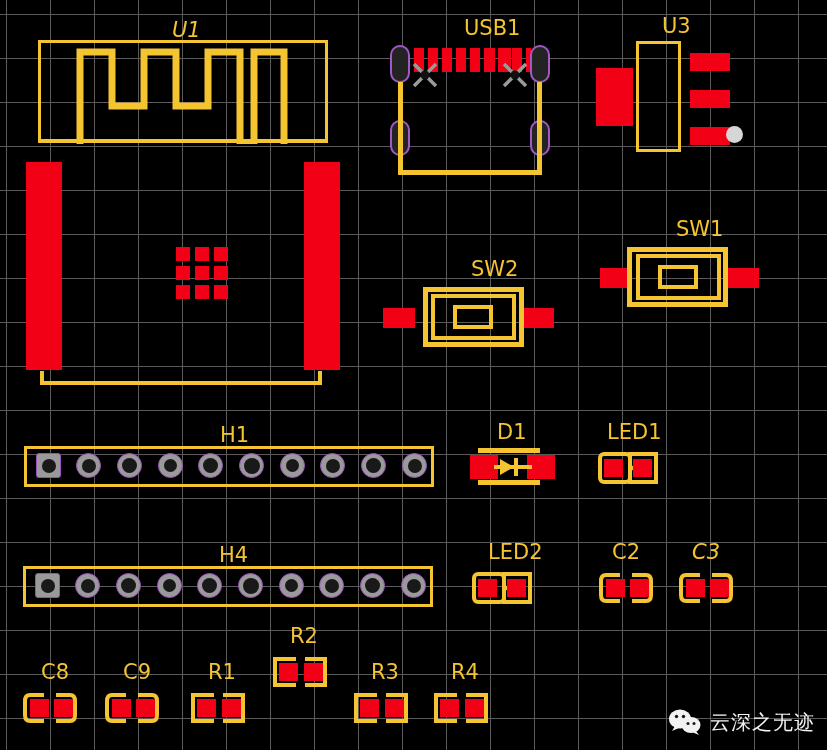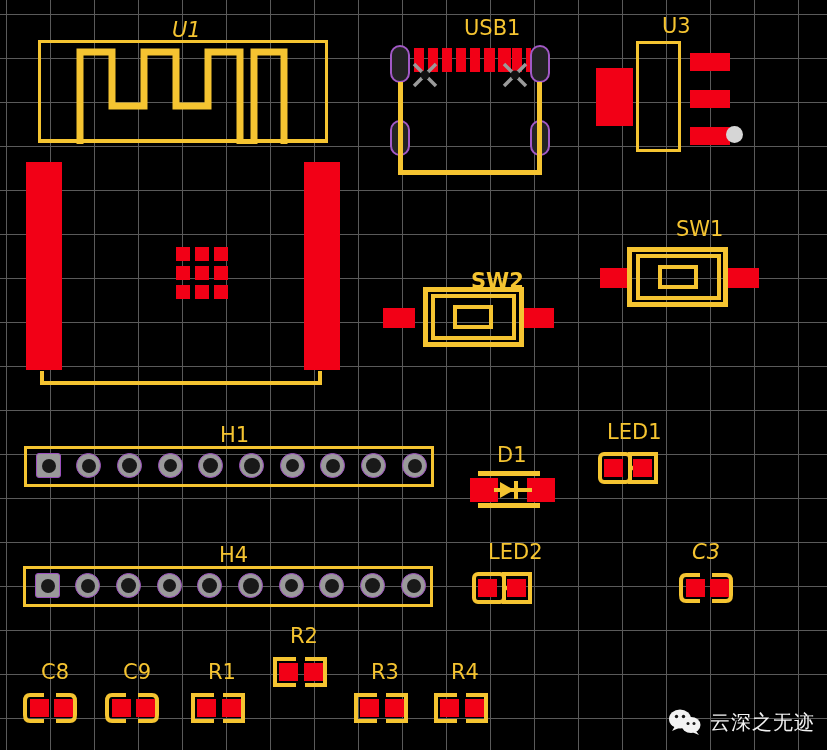--- a/index.html
+++ b/index.html
@@ -196,21 +196,21 @@
   <div class="comp" style="left:600px; top:215px; width:185px; height:110px;">
     <div class="lbl" style="left:76px; top:4px;">SW1</div>
     <div class="pad" style="left:0px; top:53px; width:30px; height:20px;"></div>
     <div class="pad" style="left:125px; top:53px; width:34px; height:20px;"></div>
     <div class="silk" style="left:27px; top:32px; width:101px; height:60px; border-width:5px;"></div>
     <div class="silk" style="left:36px; top:39px; width:85px; height:46px; border-width:4px;"></div>
     <div class="silk" style="left:58px; top:50px; width:40px; height:24px; border-width:4px;"></div>
   </div>
 
   <div class="comp" style="left:380px; top:255px; width:185px; height:110px;">
-    <div class="lbl" style="left:91px; top:16px;font-weight:bold;">SW2</div>
+    <div class="lbl" style="left:91px; top:4px;">SW2</div>
     <div class="pad" style="left:3px; top:53px; width:32px; height:20px;"></div>
     <div class="pad" style="left:140px; top:53px; width:34px; height:20px;"></div>
     <div class="silk" style="left:43px; top:32px; width:101px; height:60px; border-width:5px;"></div>
     <div class="silk" style="left:51px; top:39px; width:85px; height:46px; border-width:4px;"></div>
     <div class="silk" style="left:73px; top:50px; width:40px; height:24px; border-width:4px;"></div>
   </div>
 
   <div class="comp" style="left:10px; top:425px; width:440px; height:70px;">
     <div class="lbl" style="left:210px; top:0px;">H1</div>
     <div class="silk" style="left:14px; top:21px; width:410px; height:41px;"></div>
@@ -298,21 +298,21 @@
         <span class="th-ring"></span>
           <span class="th-drill" style="width:15px;height:15px;"></span>
       </div>
       <div class="th" style="left:392px; top:28px; width:25px; height:25px;">
         <span class="th-ring"></span>
           <span class="th-drill" style="width:14px;height:14px;"></span>
       </div>
     </div>
   </div>
 
-  <div class="comp" style="left:470px; top:422px; width:90px; height:70px;margin-top:23px;">
+  <div class="comp" style="left:470px; top:422px; width:90px; height:70px;">
     <div class="lbl" style="left:27px; top:0px;">D1</div>
     <div class="silkline" style="left:8px; top:26px; width:62px; height:5px;"></div>
     <div class="silkline" style="left:8px; top:58px; width:62px; height:5px;"></div>
     <div class="pad" style="left:0px; top:33px; width:28px; height:24px;"></div>
     <div class="pad" style="left:57px; top:33px; width:28px; height:24px;"></div>
     <svg style="position:absolute; left:24px; top:33px;" width="38" height="24" viewBox="0 0 38 24">
       <path d="M6,4 L6,20 L20,12 Z" fill="#F5C431"></path>
       <rect x="20" y="3" width="4" height="18" fill="#F5C431"></rect>
       <rect x="0" y="10" width="38" height="4" fill="#F5C431"></rect>
     </svg>
@@ -334,20 +334,29 @@
     <div class="lbl" style="left:24px; top:0px;">LED2</div>
     <svg style="position:absolute; left:8px; top:30px;" width="64" height="32" viewBox="0 0 64 32">
       <rect x="2" y="2" width="30" height="28" rx="4" fill="none" stroke="#F5C431" stroke-width="4"></rect>
       <rect x="32" y="2" width="26" height="28" fill="none" stroke="#F5C431" stroke-width="4"></rect>
       <path d="M30,10 L37,16 L30,22 Z" fill="#F5C431"></path>
     </svg>
     <div class="pad" style="left:14px; top:37px; width:19px; height:18px;"></div>
     <div class="pad" style="left:43px; top:37px; width:19px; height:18px;"></div>
   </div>
 
+  <div class="comp" style="left:598px; top:542px; width:70px; height:70px;">
+    <div class="lbl" style="left:14px; top:0px;">C2</div>
+    <svg style="position:absolute; left:0px; top:30px;" width="58" height="32" viewBox="0 0 58 32">
+      <path d="M22,3 L8,3 Q3,3 3,9 L3,23 Q3,29 8,29 L22,29" fill="none" stroke="#F5C431" stroke-width="4"></path>
+      <path d="M34,3 L48,3 Q53,3 53,9 L53,23 Q53,29 48,29 L34,29" fill="none" stroke="#F5C431" stroke-width="4"></path>
+    </svg>
+    <div class="pad" style="left:8px; top:37px; width:19px; height:18px;"></div>
+    <div class="pad" style="left:32px; top:37px; width:19px; height:18px;"></div>
+  </div>
 
   <div class="comp" style="left:678px; top:542px; width:70px; height:70px;font-style:italic;">
     <div class="lbl" style="left:14px; top:0px;">C3</div>
     <svg style="position:absolute; left:0px; top:30px;" width="58" height="32" viewBox="0 0 58 32">
       <path d="M22,3 L8,3 Q3,3 3,9 L3,23 Q3,29 8,29 L22,29" fill="none" stroke="#F5C431" stroke-width="4"></path>
       <path d="M34,3 L48,3 Q53,3 53,9 L53,23 Q53,29 48,29 L34,29" fill="none" stroke="#F5C431" stroke-width="4"></path>
     </svg>
     <div class="pad" style="left:8px; top:37px; width:19px; height:18px;"></div>
     <div class="pad" style="left:32px; top:37px; width:19px; height:18px;"></div>
   </div>

